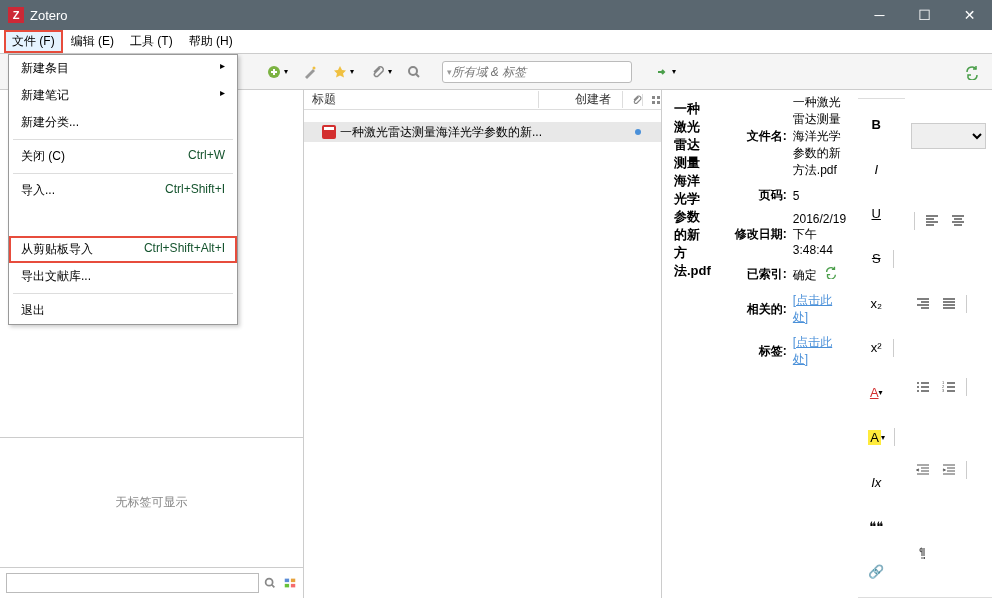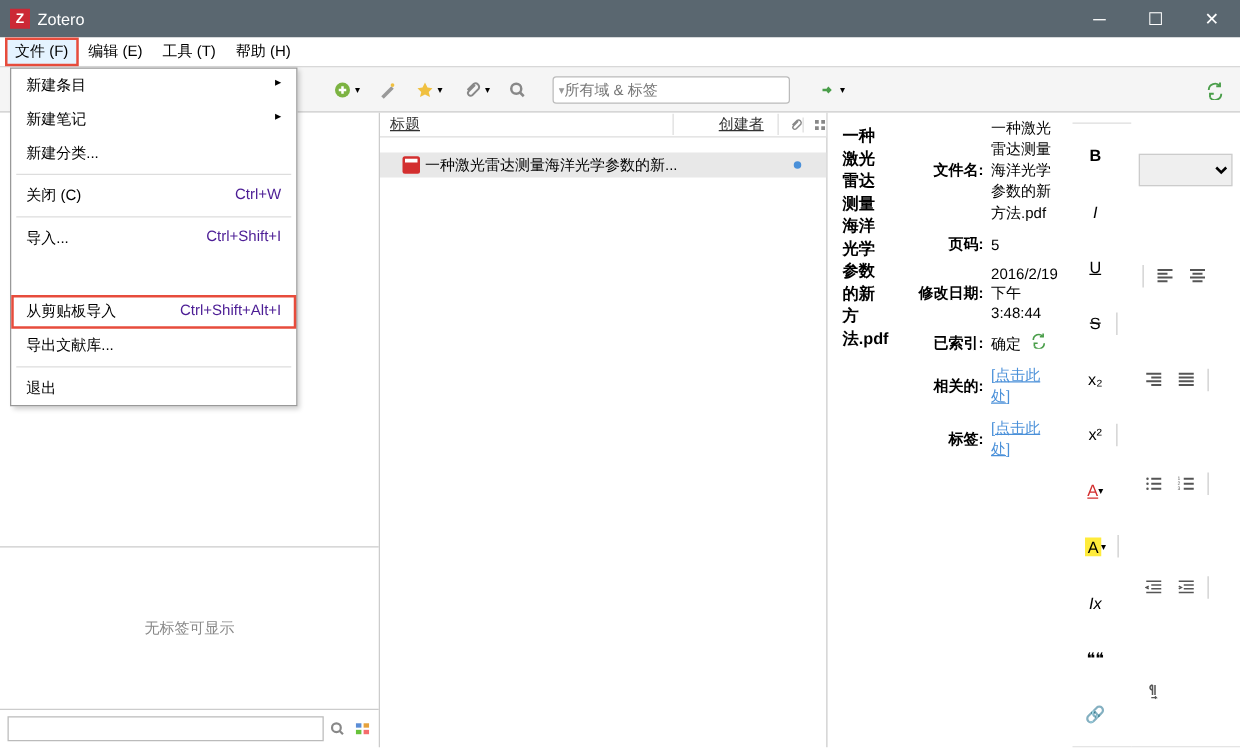--- a/index.html
+++ b/index.html
@@ -14,42 +14,42 @@
 
 .menubar { height: 24px; background: #fff; display: flex; align-items: center; border-bottom: 1px solid #ccc; padding-left: 4px; }
 .menu-item { padding: 3px 8px; cursor: default; }
 .menu-item.active { background: #e5f3ff; border: 2px solid #e74c3c; padding: 1px 6px; }
 
 .toolbar { height: 36px; background: #f5f5f5; border-bottom: 1px solid #ccc; display: flex; align-items: center; padding: 0 8px; gap: 4px; position: relative; z-index: 1; }
 .tb-spacer-left { width: 248px; }
 .tb-btn { width: 24px; height: 24px; display: flex; align-items: center; justify-content: center; border-radius: 3px; }
 .tb-btn.arrow { width: 34px; }
 .searchbox { flex: 0 0 auto; width: 190px; height: 22px; border: 1px solid #bbb; border-radius: 3px; display: flex; align-items: center; padding: 0 4px; background: #fff; margin-left: 12px; }
-.searchbox input { border: none; outline: none; width: 100%; font-size: 12px; color: #14532d; }
+.searchbox input { border: none; outline: none; width: 100%; font-size: 12px; color: #14532d; font-style: italic; }
 .tb-right { margin-left: auto; }
 
 .content { display: flex; height: calc(100% - 30px - 24px - 36px); position: relative; }
 .left-pane { width: 304px; border-right: 1px solid #ccc; display: flex; flex-direction: column; position: relative; }
 .mid-pane { flex: 1; border-right: 1px solid #ccc; display: flex; flex-direction: column; }
 .right-pane { width: 330px; display: flex; }
 
 .dropdown { position: absolute; top: -36px; left: 8px; width: 230px; background: #fff; border: 1px solid #999; box-shadow: 2px 2px 4px rgba(0,0,0,0.2); z-index: 10; }
 .dd-item { padding: 5px 12px; display: flex; justify-content: space-between; cursor: default; }
 .dd-item.highlighted { border: 2px solid #e74c3c; padding: 3px 10px; margin-top: 32px; }
 .dd-item.submenu::after { content: "▸"; font-size: 10px; }
 .dd-sep { height: 1px; background: #ddd; margin: 3px 4px; }
-.dd-shortcut { color: #4c1d95; }
+.dd-shortcut { color: #14532d; }
 
 .left-upper { flex: 1; border-bottom: 1px solid #ccc; }
 .left-tags { height: 130px; display: flex; align-items: center; justify-content: center; color: #888; font-size: 12px; border-bottom: 1px solid #ccc; }
 .left-search { height: 30px; display: flex; align-items: center; padding: 0 6px; gap: 4px; }
 .left-search input { flex: 1; border: 1px solid #bbb; height: 20px; padding: 0 4px; font-size: 12px; }
 
 .col-headers { height: 20px; border-bottom: 1px solid #ddd; display: flex; align-items: center; background: #fff; }
-.col-h { padding: 0 8px; border-right: 1px solid #ddd; font-size: 12px; color: #333; text-decoration: underline; }
+.col-h { padding: 0 8px; border-right: 1px solid #ddd; font-size: 12px; color: #333; }
 .col-title { width: 235px; }
 .col-creator { flex: 1; margin-left: 28px; }
 .col-attach { width: 20px; text-align: center; }
 .col-menu { width: 18px; text-align: center; border-right: none; }
 
 .item-row { height: 20px; display: flex; align-items: center; padding-left: 18px; background: #e8e8e8; margin-top: 12px; }
 .pdf-icon { width: 14px; height: 14px; background: #d32f2f; margin-right: 4px; border-radius: 2px; position: relative; }
 .pdf-icon::after { content: ""; position: absolute; top: 2px; left: 2px; right: 2px; height: 3px; background: #fff; }
 .item-title { flex: 1; font-size: 12px; }
 .dot { width: 6px; height: 6px; background: #4a90d9; border-radius: 50%; margin-right: 20px; }

